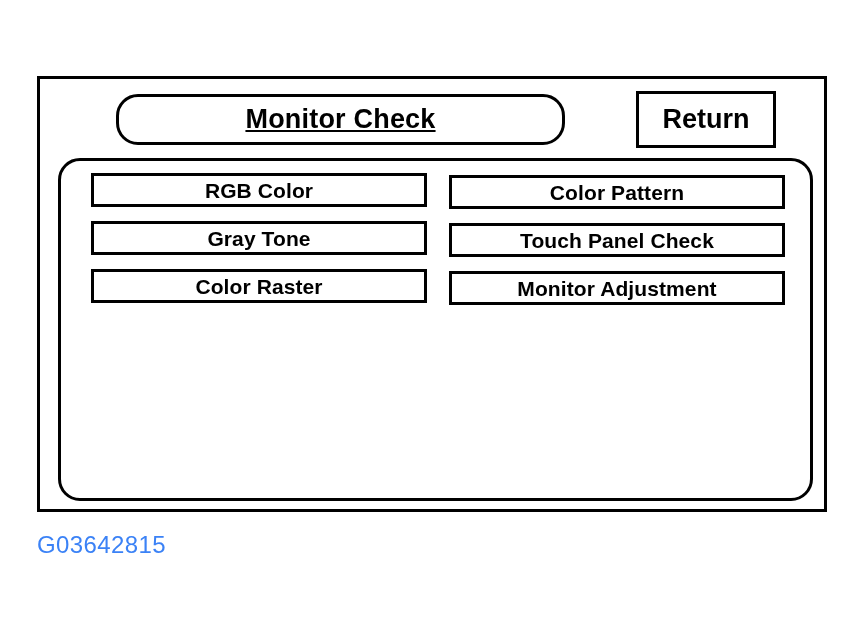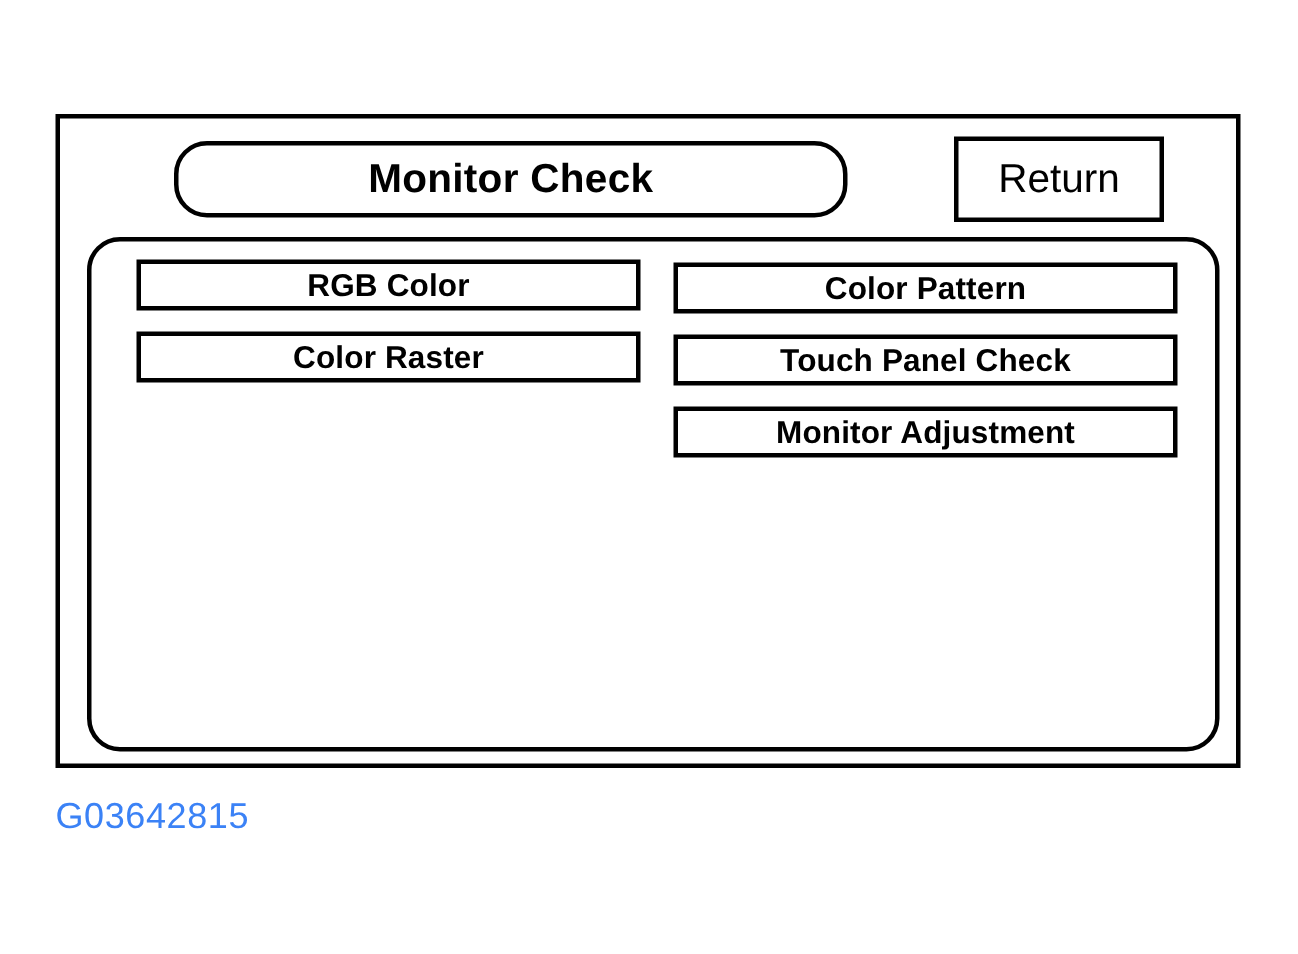--- a/index.html
+++ b/index.html
@@ -35,20 +35,21 @@
     top: 15px;
     width: 449px;
     height: 51px;
     border: 3px solid #000000;
     border-radius: 22px;
     box-sizing: border-box;
     display: flex;
     align-items: center;
     justify-content: center;
     background: #ffffff;
+    text-decoration: underline;
   }
   #title-plate .plate-text {
     font-size: 27px;
     font-weight: bold;
     letter-spacing: 0.2px;
     line-height: 1;
   }
 
   #return-key {
     position: absolute;
@@ -58,21 +59,21 @@
     height: 57px;
     border: 3px solid #000000;
     box-sizing: border-box;
     display: flex;
     align-items: center;
     justify-content: center;
     background: #ffffff;
   }
   #return-key .key-text {
     font-size: 27px;
-    font-weight: normal;
+    font-weight: bold;
     line-height: 1;
   }
 
   
   #content-panel {
     position: absolute;
     left: 18px;
     top: 79px;
     width: 755px;
     height: 343px;
@@ -136,20 +137,23 @@
   </div>
 
   <div id="content-panel">
 
     <div class="menu-column" id="menu-column-left">
 
       <div class="menu-button">
         <span class="btn-label">RGB Color</span>
       </div>
 
+      <div class="menu-button">
+        <span class="btn-label">Gray Tone</span>
+      </div>
 
       <div class="menu-button">
         <span class="btn-label">Color Raster</span>
       </div>
 
 
     </div>
 
     <div class="menu-column" id="menu-column-right">
 

